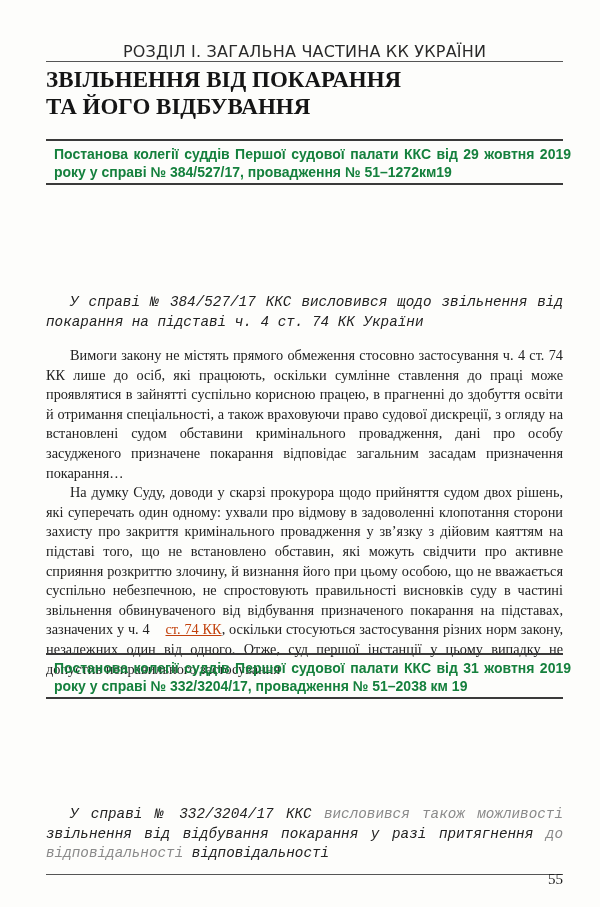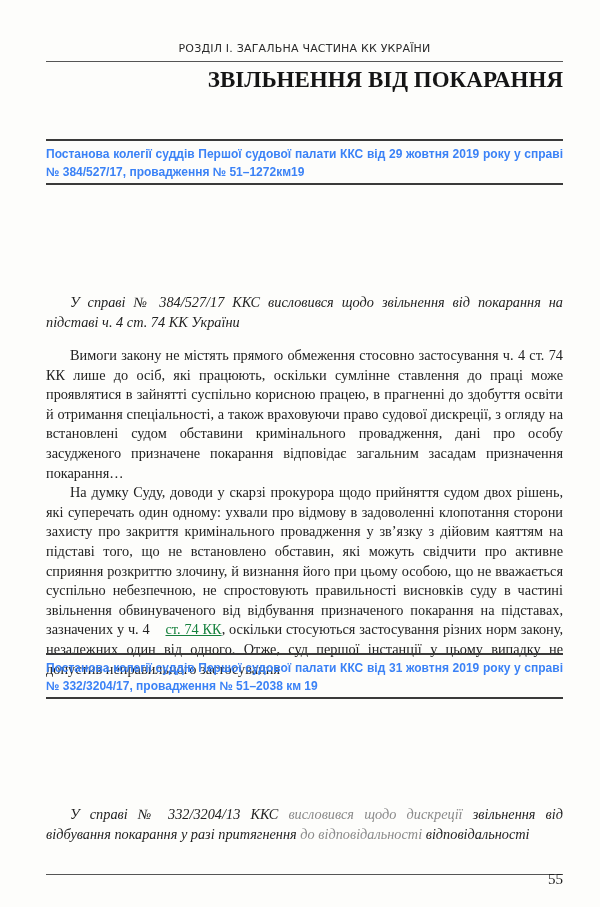--- a/index.html
+++ b/index.html
@@ -3,74 +3,75 @@
   <meta charset="utf-8">
   <style>
     html, body { margin: 0; padding: 0; }
     body {
       width: 600px; height: 907px; background: #fdfdfb; position: relative; overflow: hidden;
       color: #1c1c1c;
     }
     .page { position: absolute; left: 46px; width: 517px; top: 0; }
     .running-head {
       position: absolute; top: 42px; left: 0; width: 517px; text-align: center;
-      font-family: "DejaVu Sans", sans-serif; font-size: 11px; letter-spacing: 0.2px; color: #2a2a2a;
+      font-family: "DejaVu Sans", sans-serif; font-size: 16px; letter-spacing: 0.2px; color: #2a2a2a;
     }
     .rule { position: absolute; left: 0; width: 517px; height: 2px; background: #3a3a3a; }
     .rule.thin { height: 1px; background: #555; }
     .chapter-title {
-      position: absolute; top: 66px; left: 0; width: 517px; text-align: right;
+      position: absolute; top: 66px; left: 0; width: 517px; text-align: left;
       font-family: "Liberation Serif", serif; font-weight: bold; font-size: 23px; line-height: 27px; color: #151515;
     }
     .decision-head {
-      position: absolute; left: 0; width: 517px;
-      font-family: "Liberation Sans", sans-serif; font-weight: bold; font-size: 12px; line-height: 18px;
-      text-align: justify; color: #3b82f6;
+      position: absolute; left: 8px; width: 517px;
+      font-family: "Liberation Sans", sans-serif; font-weight: bold; font-size: 14px; line-height: 18px;
+      text-align: justify; color: #15803d;
     }
     .summary {
       position: absolute; left: 0; width: 517px;
-      font-family: Liberation Serif, serif; font-style: italic; font-size: 14.3px; line-height: 19.5px;
+      font-family: Liberation Mono, monospace; font-style: italic; font-size: 14.3px; line-height: 19.5px;
       text-align: justify; text-indent: 24px; color: #222;
     }
     .body-text {
       position: absolute; left: 0; width: 517px;
       font-family: "Liberation Serif", serif; font-size: 14.3px; line-height: 19.6px;
       text-align: justify; color: #222;
     }
     .body-text p { margin: 0; text-indent: 24px; font-family: Liberation Serif, serif; }
-    .law-link { text-decoration: underline; color: #15803d; margin-left: 12px; }
+    .law-link { text-decoration: underline; color: #c2410c; margin-left: 12px; }
     .faded { color: #8a8a8a; }
     .page-number {
       position: absolute; top: 871px; right: 0;
       font-family: "Liberation Serif", serif; font-size: 15px; color: #222;
     }
   </style>
 </head>
 <body>
 
 <div class="page">
   <div class="running-head">РОЗДІЛ І. ЗАГАЛЬНА ЧАСТИНА КК УКРАЇНИ</div>
   <div class="rule thin" style="top:61px;"></div>
 
   <div class="chapter-title">
     <div>ЗВІЛЬНЕННЯ ВІД ПОКАРАННЯ</div>
+    <div>ТА ЙОГО ВІДБУВАННЯ</div>
   </div>
 
   <div class="rule" style="top:139px;"></div>
   <div class="decision-head" style="top:145px;">Постанова колегії суддів Першої судової палати ККС від 29 жовтня 2019 року у справі № 384/527/17, провадження № 51–1272км19</div>
   <div class="rule" style="top:183px;"></div>
 
   <div class="summary" style="top:293px;">У справі № 384/527/17 ККС висловився щодо звільнення від покарання на підставі ч. 4 ст. 74 КК України</div>
 
   <div class="body-text" style="top:346px;">
     <p>Вимоги закону не містять прямого обмеження стосовно застосування ч. 4 ст. 74 КК лише до осіб, які працюють, оскільки сумлінне ставлення до праці може проявлятися в зайнятті суспільно корисною працею, в прагненні до здобуття освіти й отримання спеціальності, а також враховуючи право судової дискреції, з огляду на встановлені судом обставини кримінального провадження, дані про особу засудженого призначене покарання відповідає загальним засадам призначення покарання…</p>
     <p><span>На думку Суду, доводи у скарзі прокурора щодо прийняття судом двох рішень, які суперечать один одному: ухвали про відмову в задоволенні клопотання сторони захисту про закриття кримінального провадження у зв’язку з дійовим каяттям на підставі того, що не встановлено обставин, які можуть свідчити про активне сприяння розкриттю злочину, й визнання його при цьому особою, що не вважається суспільно небезпечною, не спростовують правильності висновків суду в частині звільнення обвинуваченого від відбування призначеного покарання на підставах, зазначених у ч. 4 </span><a class="law-link">ст. 74 КК</a><span>, оскільки стосуються застосування різних норм закону, незалежних один від одного. Отже, суд першої інстанції у цьому випадку не допустив неправильного застосування</span></p>
   </div>
 
   <div class="rule" style="top:653px;"></div>
   <div class="decision-head" style="top:659px;">Постанова колегії суддів Першої судової палати ККС від 31 жовтня 2019 року у справі № 332/3204/17, провадження № 51–2038 км 19</div>
   <div class="rule" style="top:697px;"></div>
 
-  <div class="summary" style="top:805px;"><span>У справі № 332/3204/13 ККС </span><span class="faded">висловився щодо дискреції </span><span>звільнення від відбування покарання у разі притягнення </span><span class="faded">до відповідальності </span><span>відповідальності</span></div>
+  <div class="summary" style="top:805px;"><span>У справі № 332/3204/17 ККС </span><span class="faded">висловився також можливості </span><span>звільнення від відбування покарання у разі притягнення </span><span class="faded">до відповідальності </span><span>відповідальності</span></div>
 
   <div class="rule thin" style="top:874px;"></div>
   <div class="page-number">55</div>
 </div>
 
 </body></html>

